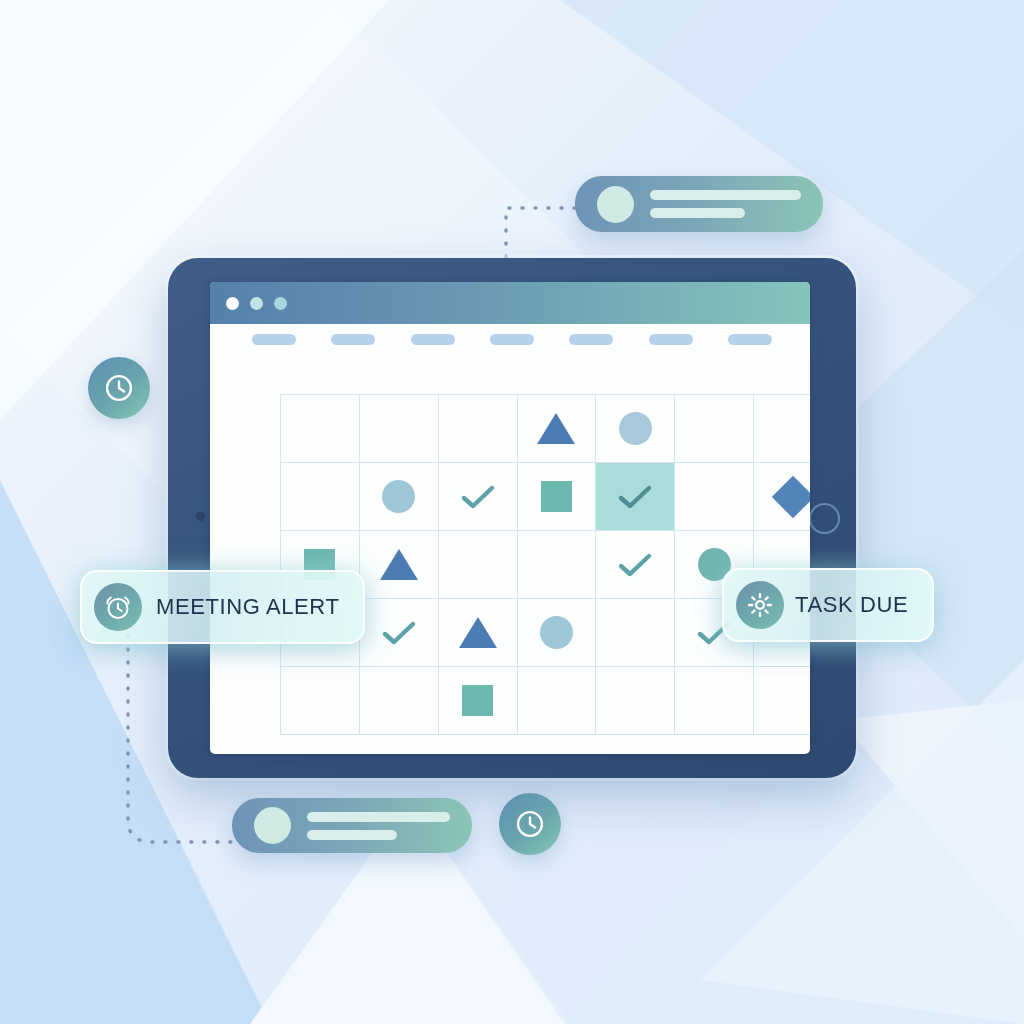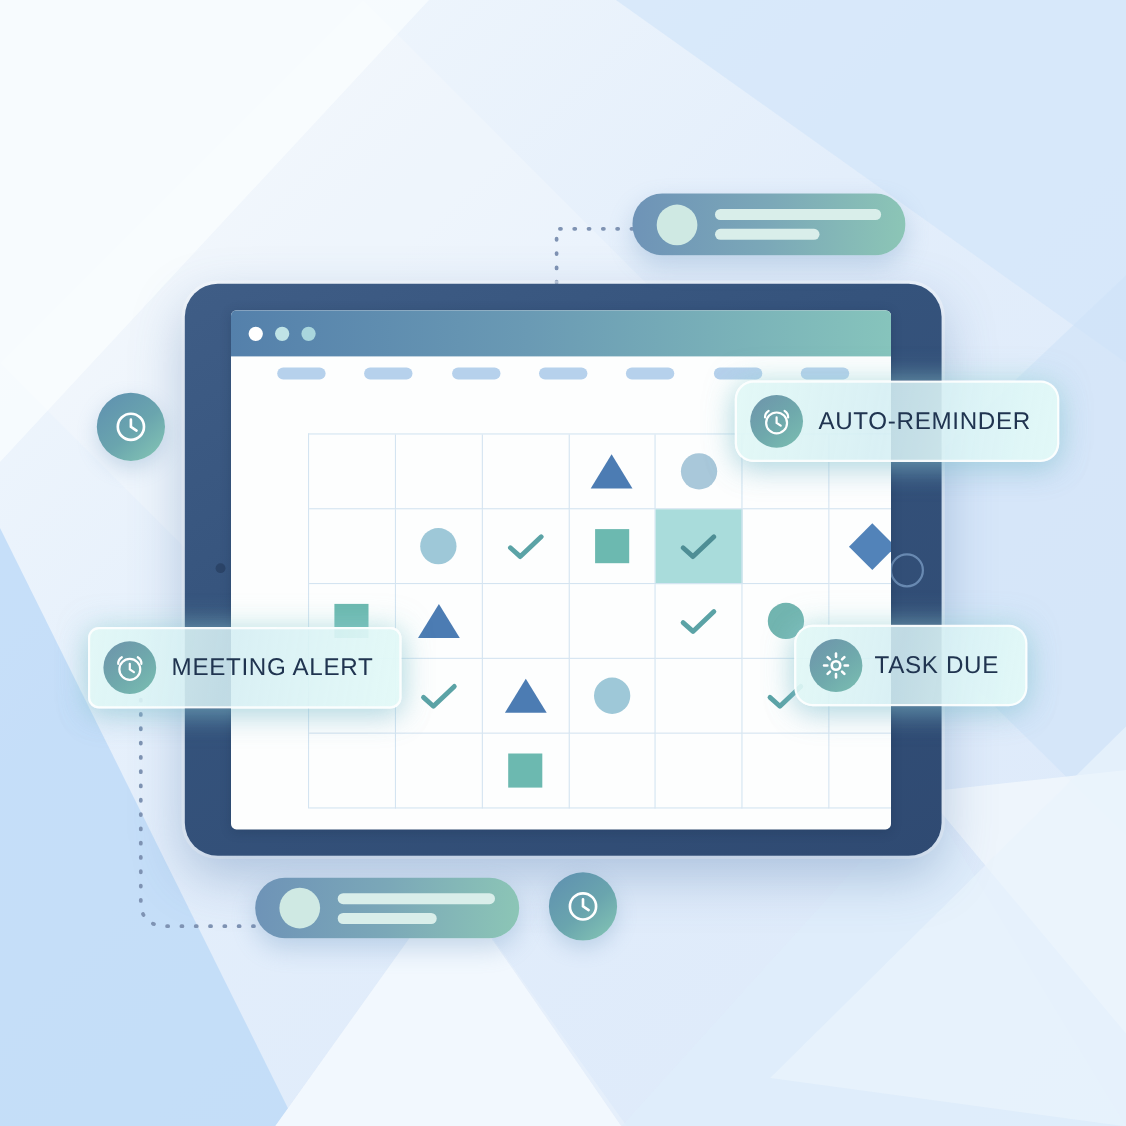--- a/index.html
+++ b/index.html
@@ -86,21 +86,21 @@
   }
   .badge-label {
     font-size:22px; letter-spacing:.6px; color:#203450; font-weight:400; white-space:nowrap;
   }
   .badge-icon {
     width:48px; height:48px; border-radius:50%; flex:0 0 auto;
     background:linear-gradient(140deg,#6e93ab 0%,#6fa9ac 55%,#7bbfb2 100%);
     display:flex; align-items:center; justify-content:center;
   }
   #badge-auto-reminder { left:668px; top:346px; }
-  #badge-meeting-alert { left:80px; top:570px;border-radius:10px; }
+  #badge-meeting-alert { left:80px; top:570px; }
   #badge-task-due { left:722px; top:568px;gap:11px; }
 
   
   .notif {
     position:absolute; display:flex; align-items:center; gap:16px;
     border-radius:27px; padding:0 22px;
     background:linear-gradient(95deg,#6e93b7 0%,#7ba8b8 50%,#8cc6b6 100%);
     box-shadow:0 9px 22px rgba(105,150,190,.33);
   }
   #notif-top { left:575px; top:176px; width:248px; height:56px; }
@@ -308,31 +308,20 @@
       <path d="M12 7.4 V12 L15.6 14.4" fill="none" stroke="#ffffff" stroke-width="1.7" stroke-linecap="round"></path>
     </svg>
   </div>
   <div class="clock-badge" id="clock-bottom">
     <svg width="34" height="34" viewBox="0 0 24 24">
       <circle cx="12" cy="12" r="8.4" fill="none" stroke="#ffffff" stroke-width="1.7"></circle>
       <path d="M12 7.4 V12 L15.6 14.4" fill="none" stroke="#ffffff" stroke-width="1.7" stroke-linecap="round"></path>
     </svg>
   </div>
 
-  <div class="badge" id="badge-auto-reminder">
-    <span class="badge-icon">
-      <svg width="30" height="30" viewBox="0 0 24 24">
-        <circle cx="12" cy="13.2" r="7.6" fill="none" stroke="#fff" stroke-width="1.6"></circle>
-        <path d="M12 9.2 V13.2 L15 15.2" fill="none" stroke="#fff" stroke-width="1.6" stroke-linecap="round"></path>
-        <path d="M6.2 4.4 Q 3.4 6.2 3.6 9.2" fill="none" stroke="#fff" stroke-width="1.6" stroke-linecap="round"></path>
-        <path d="M17.8 4.4 Q 20.6 6.2 20.4 9.2" fill="none" stroke="#fff" stroke-width="1.6" stroke-linecap="round"></path>
-      </svg>
-    </span>
-    <span class="badge-label">AUTO-REMINDER</span>
-  </div>
 
   <div class="badge" id="badge-meeting-alert">
     <span class="badge-icon">
       <svg width="30" height="30" viewBox="0 0 24 24">
         <circle cx="12" cy="13.2" r="7.6" fill="none" stroke="#fff" stroke-width="1.6"></circle>
         <path d="M12 9.2 V13.2 L15 15.2" fill="none" stroke="#fff" stroke-width="1.6" stroke-linecap="round"></path>
         <path d="M6.2 4.4 Q 3.4 6.2 3.6 9.2" fill="none" stroke="#fff" stroke-width="1.6" stroke-linecap="round"></path>
         <path d="M17.8 4.4 Q 20.6 6.2 20.4 9.2" fill="none" stroke="#fff" stroke-width="1.6" stroke-linecap="round"></path>
       </svg>
     </span>

